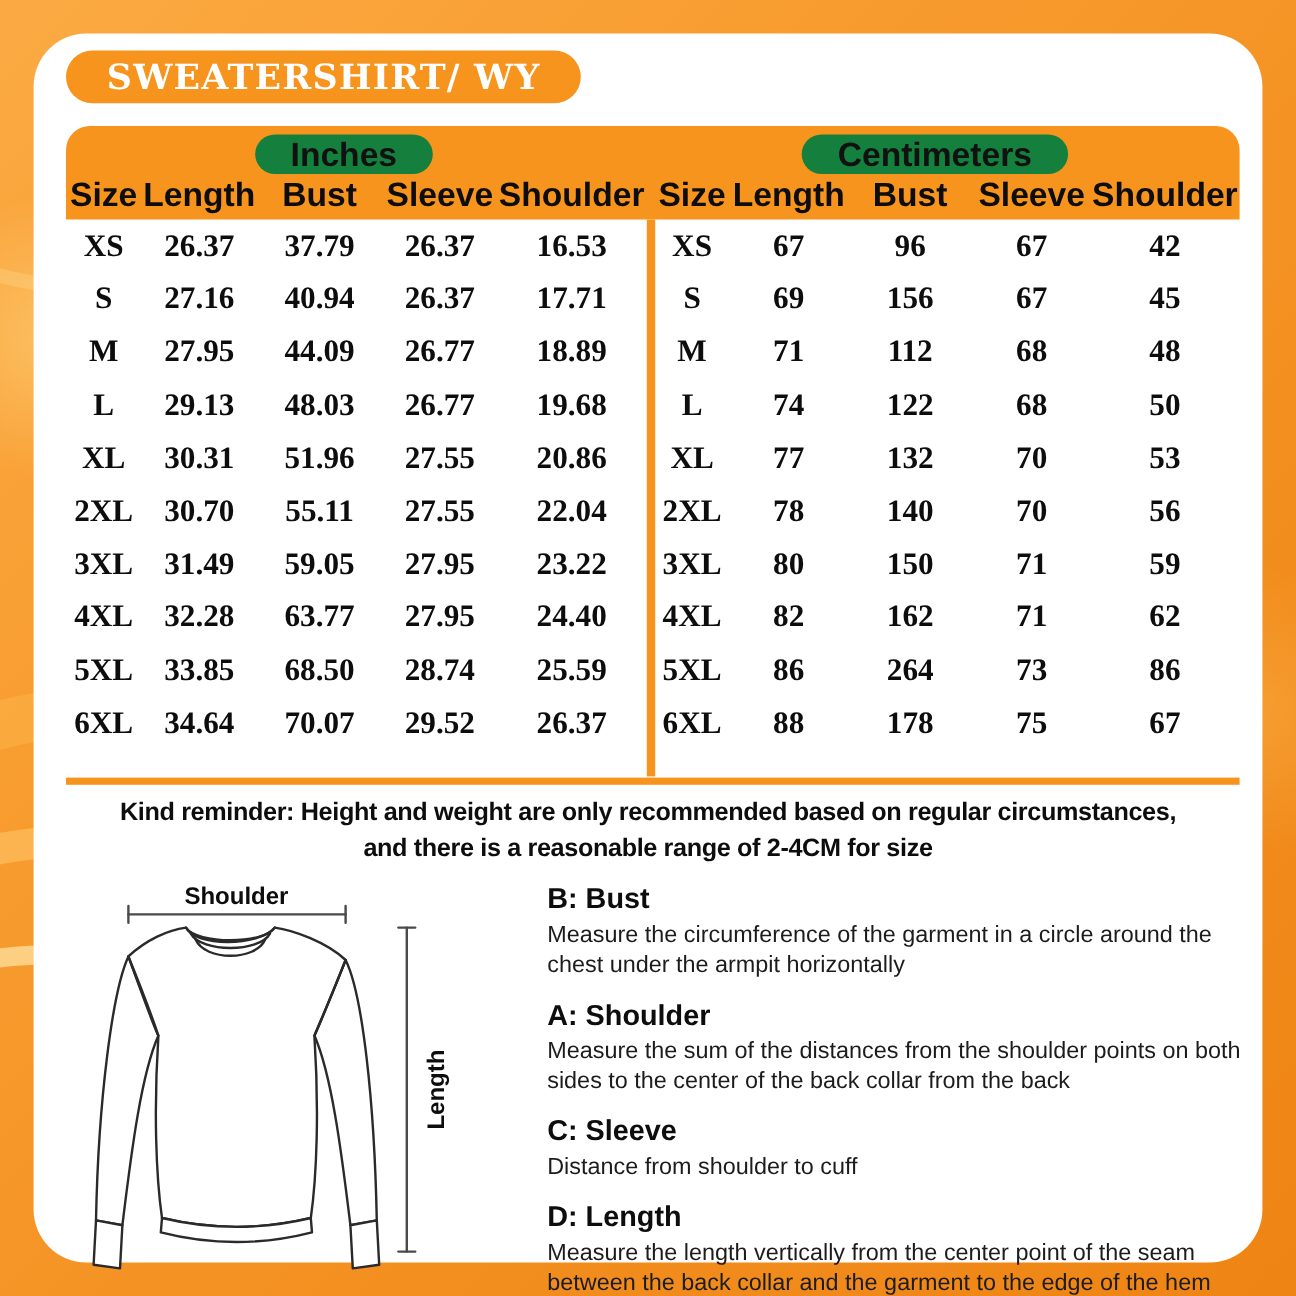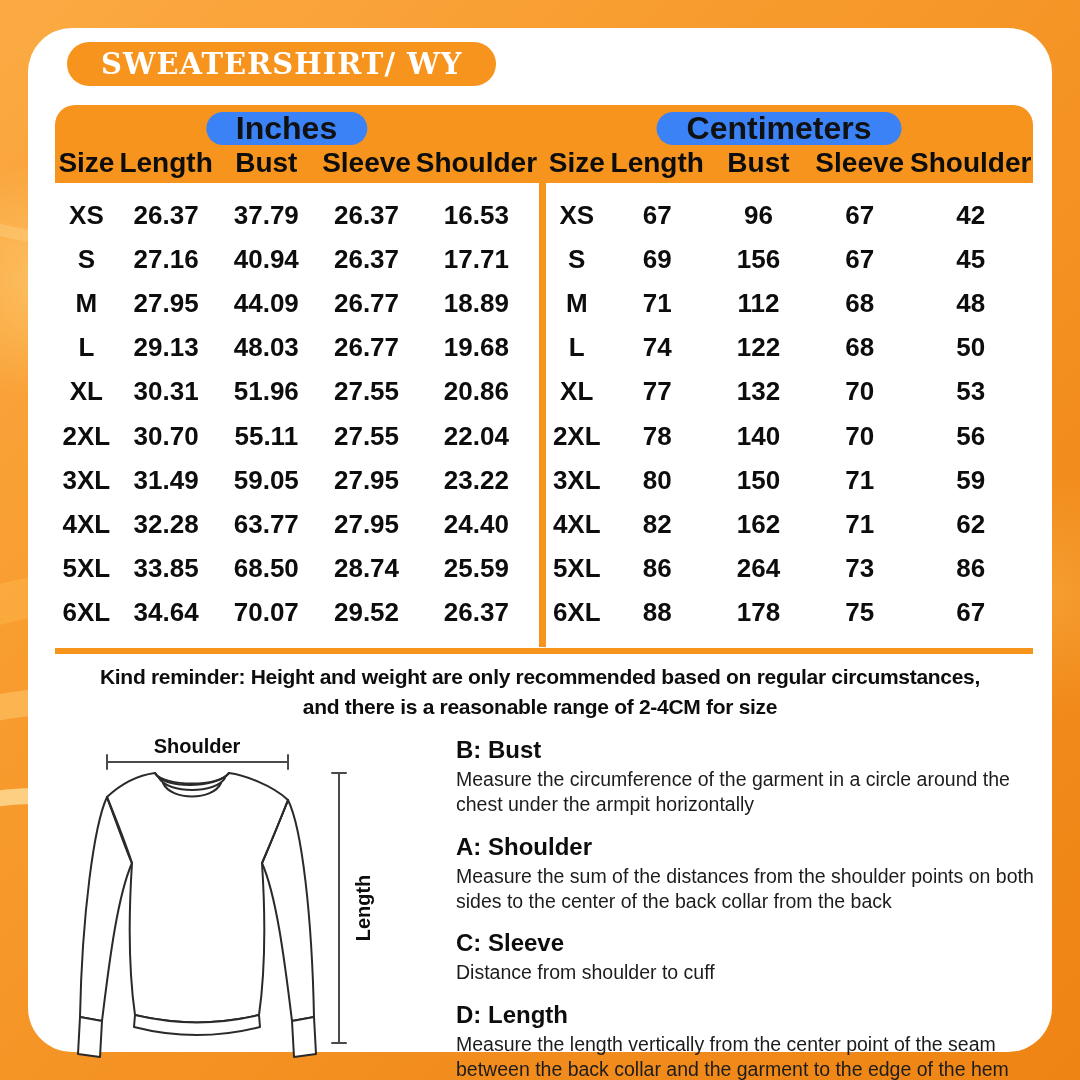--- a/index.html
+++ b/index.html
@@ -18,47 +18,47 @@
   .swirl.s3{left:-340px;bottom:-390px;width:820px;height:820px;border-width:40px;border-top-color:rgba(252,178,70,.6);transform:rotate(10deg);}
   .swirl.s4{left:-180px;top:-240px;width:460px;height:460px;border-width:12px;border-bottom-color:rgba(255,214,140,.35);transform:rotate(-12deg);}
 
   .card{
     position:absolute;left:28px;top:28px;width:1024px;height:1024px;
     background:#ffffff;border-radius:44px;
   }
   .accent-bg{background:#f7941e;}
 
   .title-pill{
-    position:absolute;left:39px;top:14px;height:44px;padding:0 34px;
+    position:absolute;left:27px;top:14px;height:44px;padding:0 34px;
     border-radius:22px;display:flex;align-items:center;
     font-family:"DejaVu Serif",serif;font-weight:bold;font-size:29px;color:#ffffff;letter-spacing:1px;
   }
 
   .header-band{
     position:absolute;left:27px;top:77px;width:978px;height:78px;
     border-radius:20px 20px 0 0;
   }
   .band-half{position:absolute;top:0;height:78px;}
   .band-half.left{left:0;width:483px;}
   .band-half.right{left:490px;width:488px;}
   .unit-pill{
     position:absolute;top:7px;left:50%;transform:translateX(calc(-50% - 10px));
-    background:#3b82f6;border-radius:17px;height:33px;padding:0 30px;
-    display:flex;align-items:center;font-weight:bold;font-size:32px;color:#111;
+    background:#15803d;border-radius:17px;height:33px;padding:0 30px;
+    display:flex;align-items:center;font-weight:bold;font-size:28px;color:#111;
   }
   .col-headers{
     position:absolute;left:0;right:0;top:40px;height:36px;
     display:grid;grid-template-columns:13% 20% 21.5% 20% 25.5%;align-items:center;
   }
   .col-headers .hcell{font-weight:bold;font-size:28px;color:#0d0d0d;text-align:center;}
 
   .half-table{
     position:absolute;top:155px;height:384px;
     display:grid;grid-template-columns:13% 20% 21.5% 20% 25.5%;
-    grid-auto-rows:44.2px;padding-top:10px;box-sizing:border-box;
+    grid-auto-rows:44.2px;box-sizing:border-box;font-family:Liberation Serif, serif;
   }
   .half-table.left{left:27px;width:483px;}
   .half-table.right{left:517px;width:488px;}
   .trow{display:contents;}
   .tcell{
     font-weight:bold;font-size:26px;color:#0d0d0d;text-align:center;
     display:flex;align-items:center;justify-content:center;
   }
 
   .v-divider{position:absolute;left:511px;top:155px;width:7px;height:464px;}

